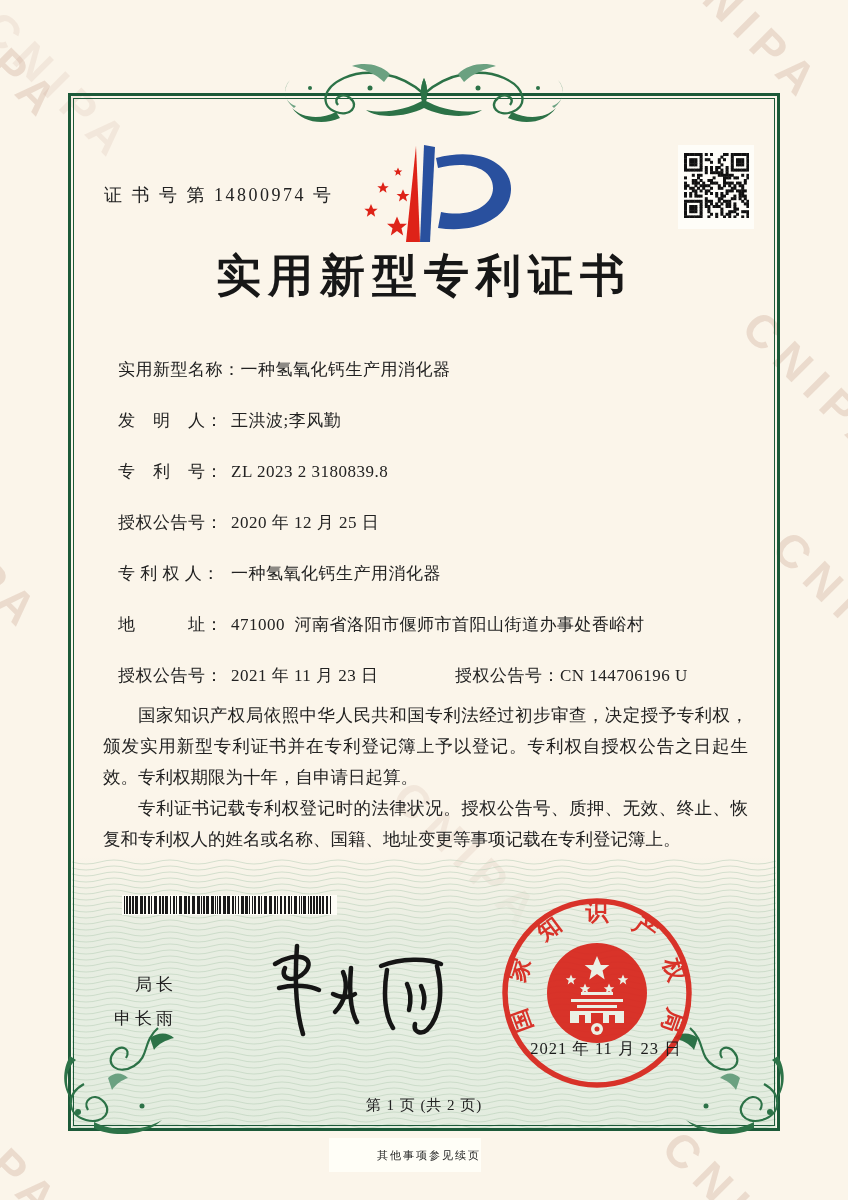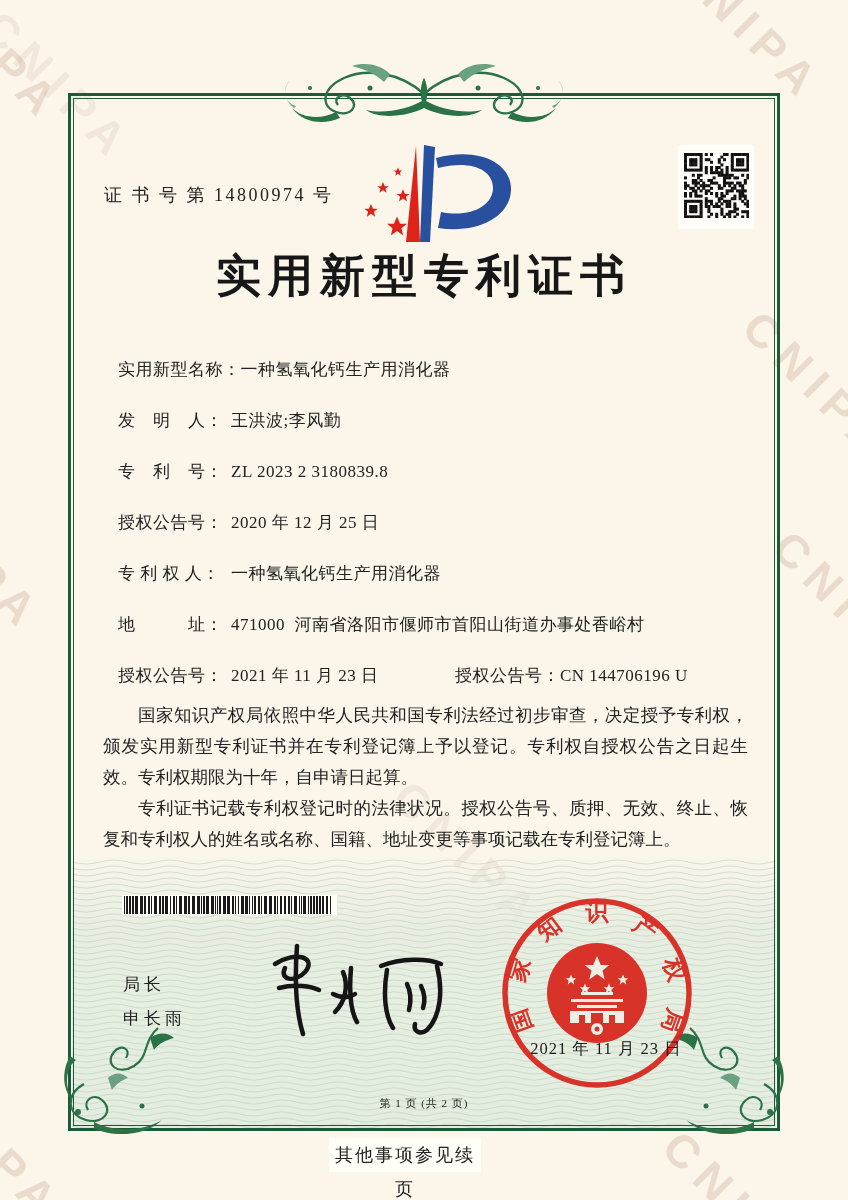--- a/index.html
+++ b/index.html
@@ -33,30 +33,30 @@
 
   .field{position:absolute;left:118px;width:620px;font-size:17px;letter-spacing:.5px;}
   .flabel{display:inline-block;min-width:113px;white-space:pre;}
   .fvalue{white-space:pre;}
   .pair2{position:absolute;left:337px;top:0;}
 
   .body-text{position:absolute;left:103px;top:700px;width:645px;font-size:17.5px;line-height:31px;text-align:justify;}
   .body-text p{margin:0;text-indent:2em;}
 
   .barcode{position:absolute;left:122px;top:895px;z-index:6;}
-  .director{position:absolute;left:123px;top:968px;font-size:17px;letter-spacing:4px;line-height:34px;z-index:6;}
+  .director{position:absolute;left:114px;top:968px;font-size:17px;letter-spacing:4px;line-height:34px;z-index:6;text-align:right;}
   .signature{position:absolute;left:245px;top:928px;z-index:6;}
   .seal{position:absolute;left:497px;top:893px;z-index:7;}
   .seal-char{font-size:23px;font-weight:700;fill:#d8251c;text-anchor:middle;
              font-family:"Liberation Serif","DejaVu Serif",serif;}
   .seal-date{position:absolute;left:526px;top:1038px;width:160px;text-align:center;
              font-size:16.5px;letter-spacing:1px;color:#1c1c1c;z-index:8;white-space:pre;}
-  .page-ind{position:absolute;left:0;right:0;top:1096px;text-align:center;font-size:11px;letter-spacing:1px;z-index:6;white-space:pre;}
+  .page-ind{position:absolute;left:0;right:0;top:1096px;text-align:center;font-size:15px;letter-spacing:1px;z-index:6;white-space:pre;}
   .cont-note{position:absolute;left:329px;top:1138px;width:152px;height:34px;line-height:34px;
-             background:#fffef7;text-align:center;font-size:18px;letter-spacing:2px;z-index:8;}
+             background:#fffef7;text-align:right;font-size:11px;letter-spacing:2px;z-index:8;}
 </style>
 </head>
 <body>
 
 <div class="page">
 
   <div class="wm" style="left:-60px;top:-40px;">CNIPA</div>
   <div class="wm light" style="left:10px;top:0px;">CNIPA</div>
   <div class="wm" style="left:700px;top:-60px;">CNIPA</div>
   <div class="wm" style="left:770px;top:300px;">CNIPA</div>

